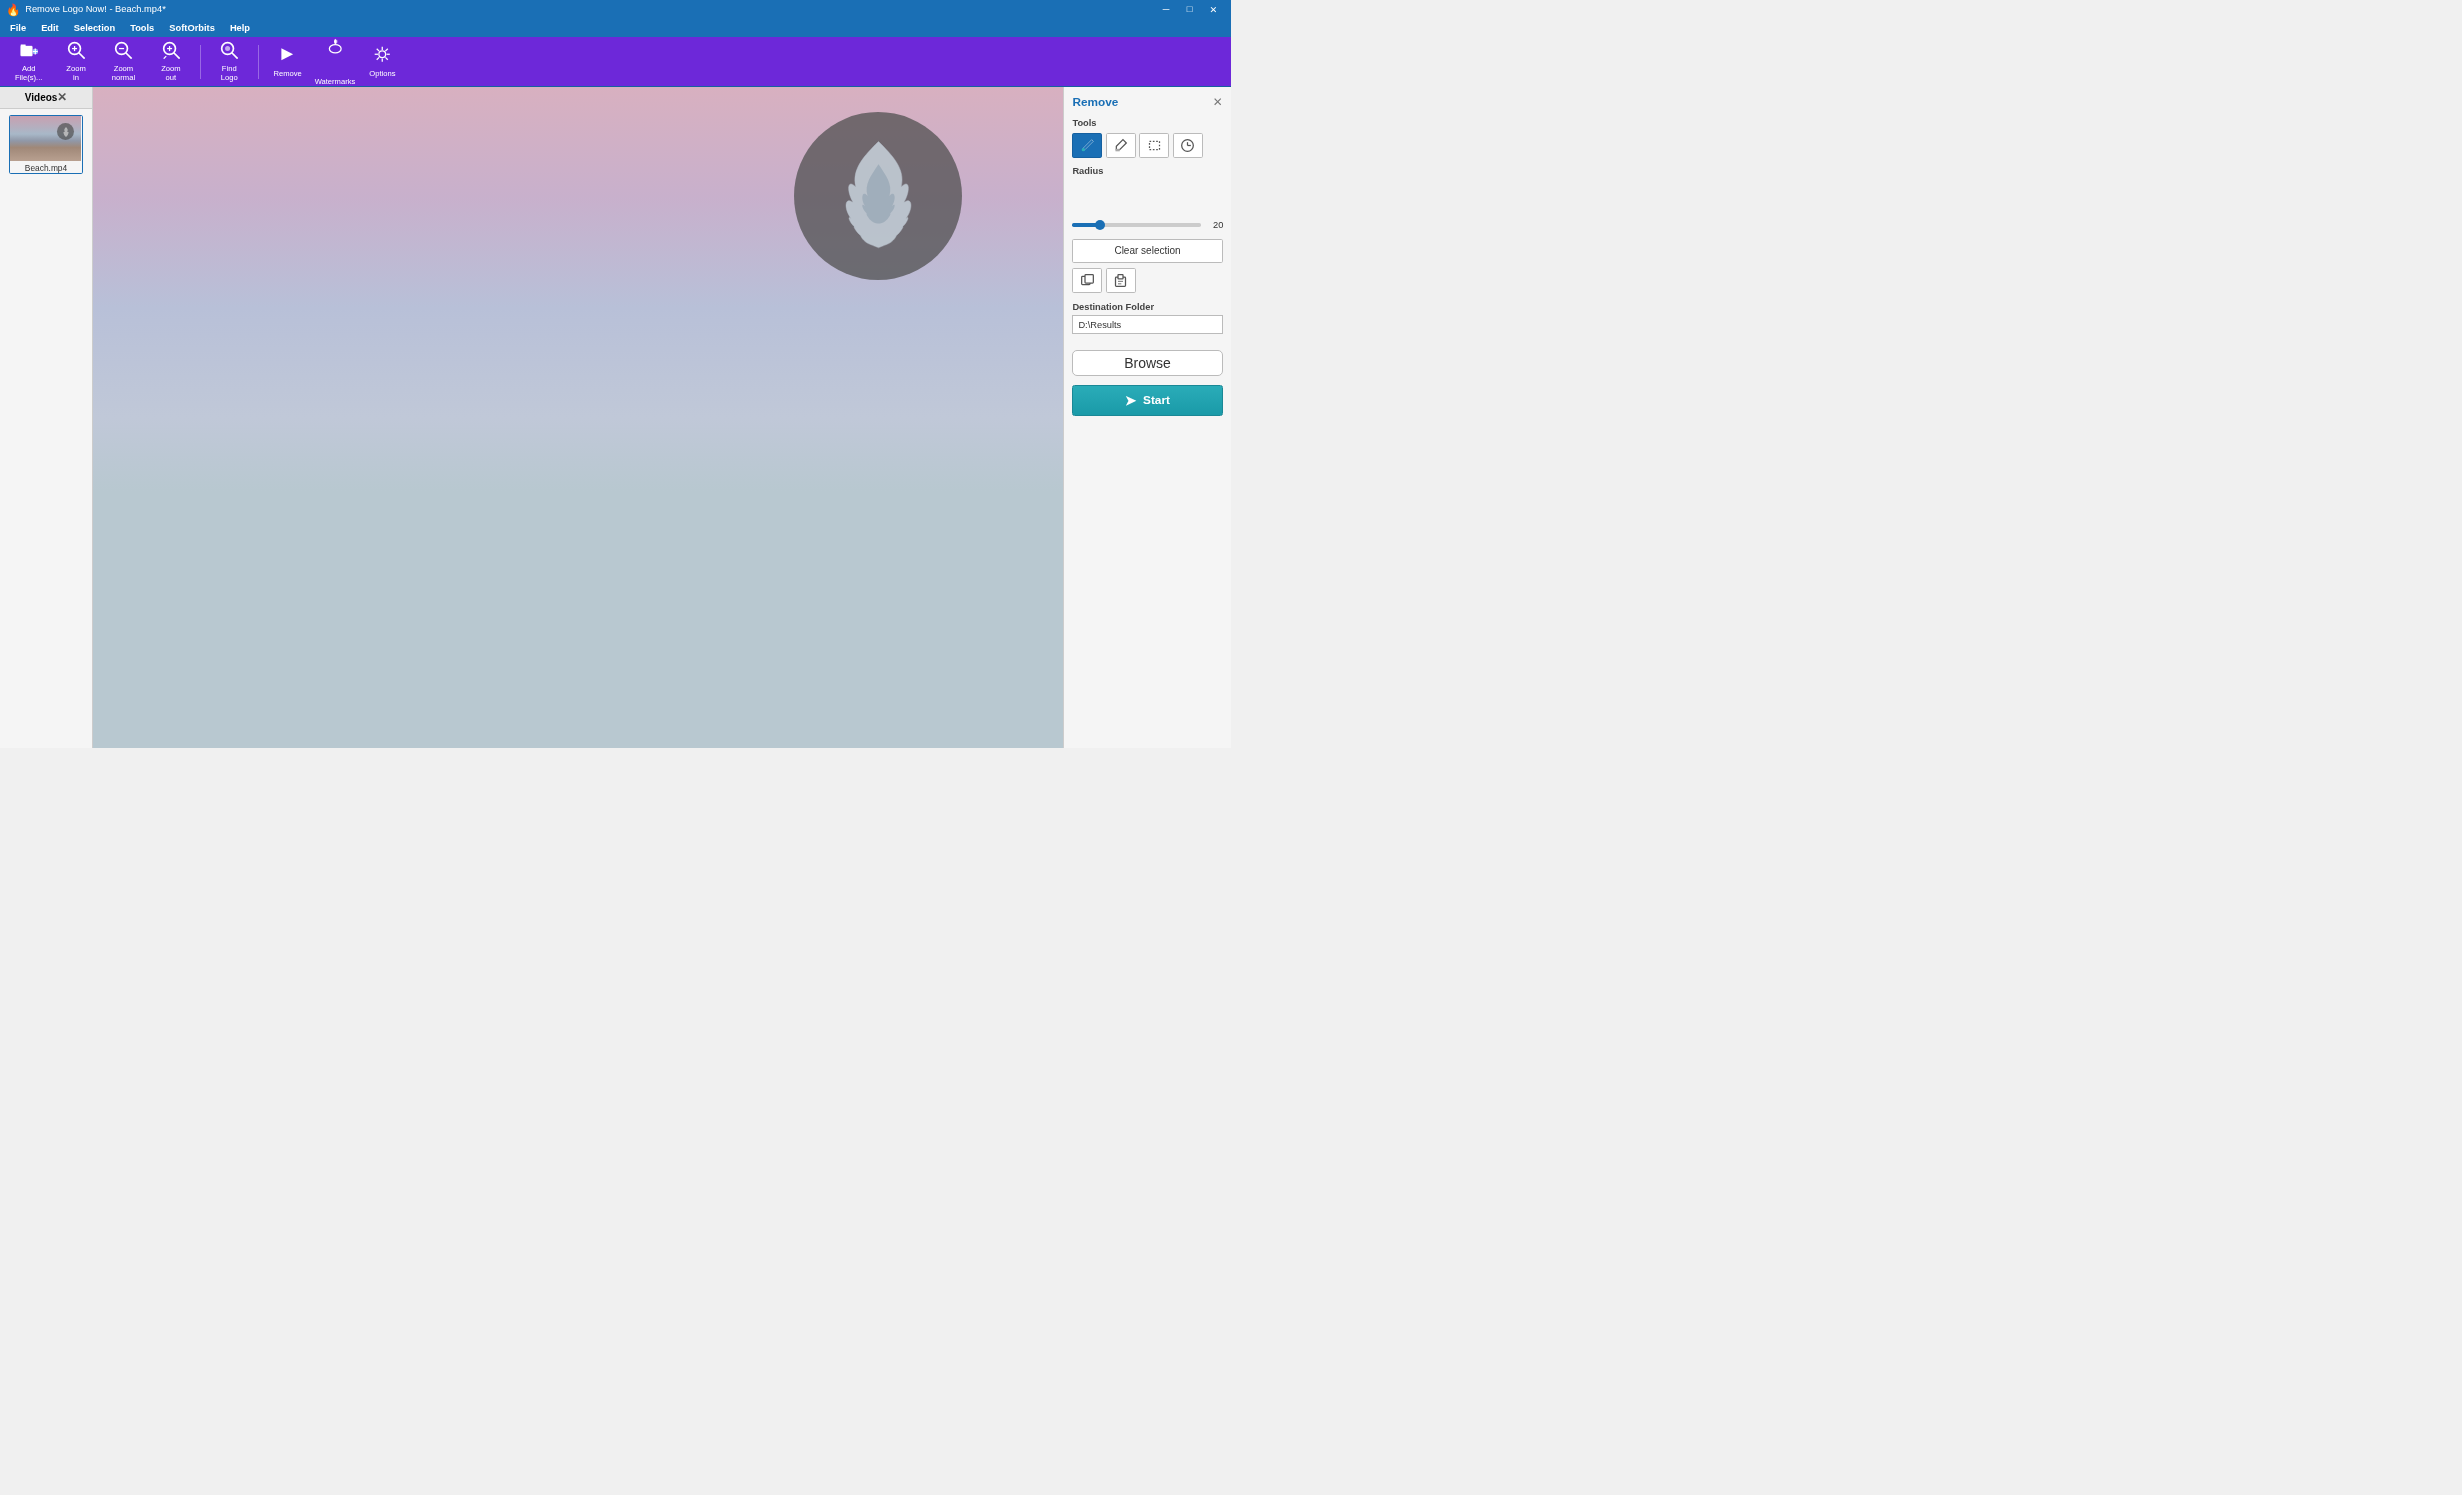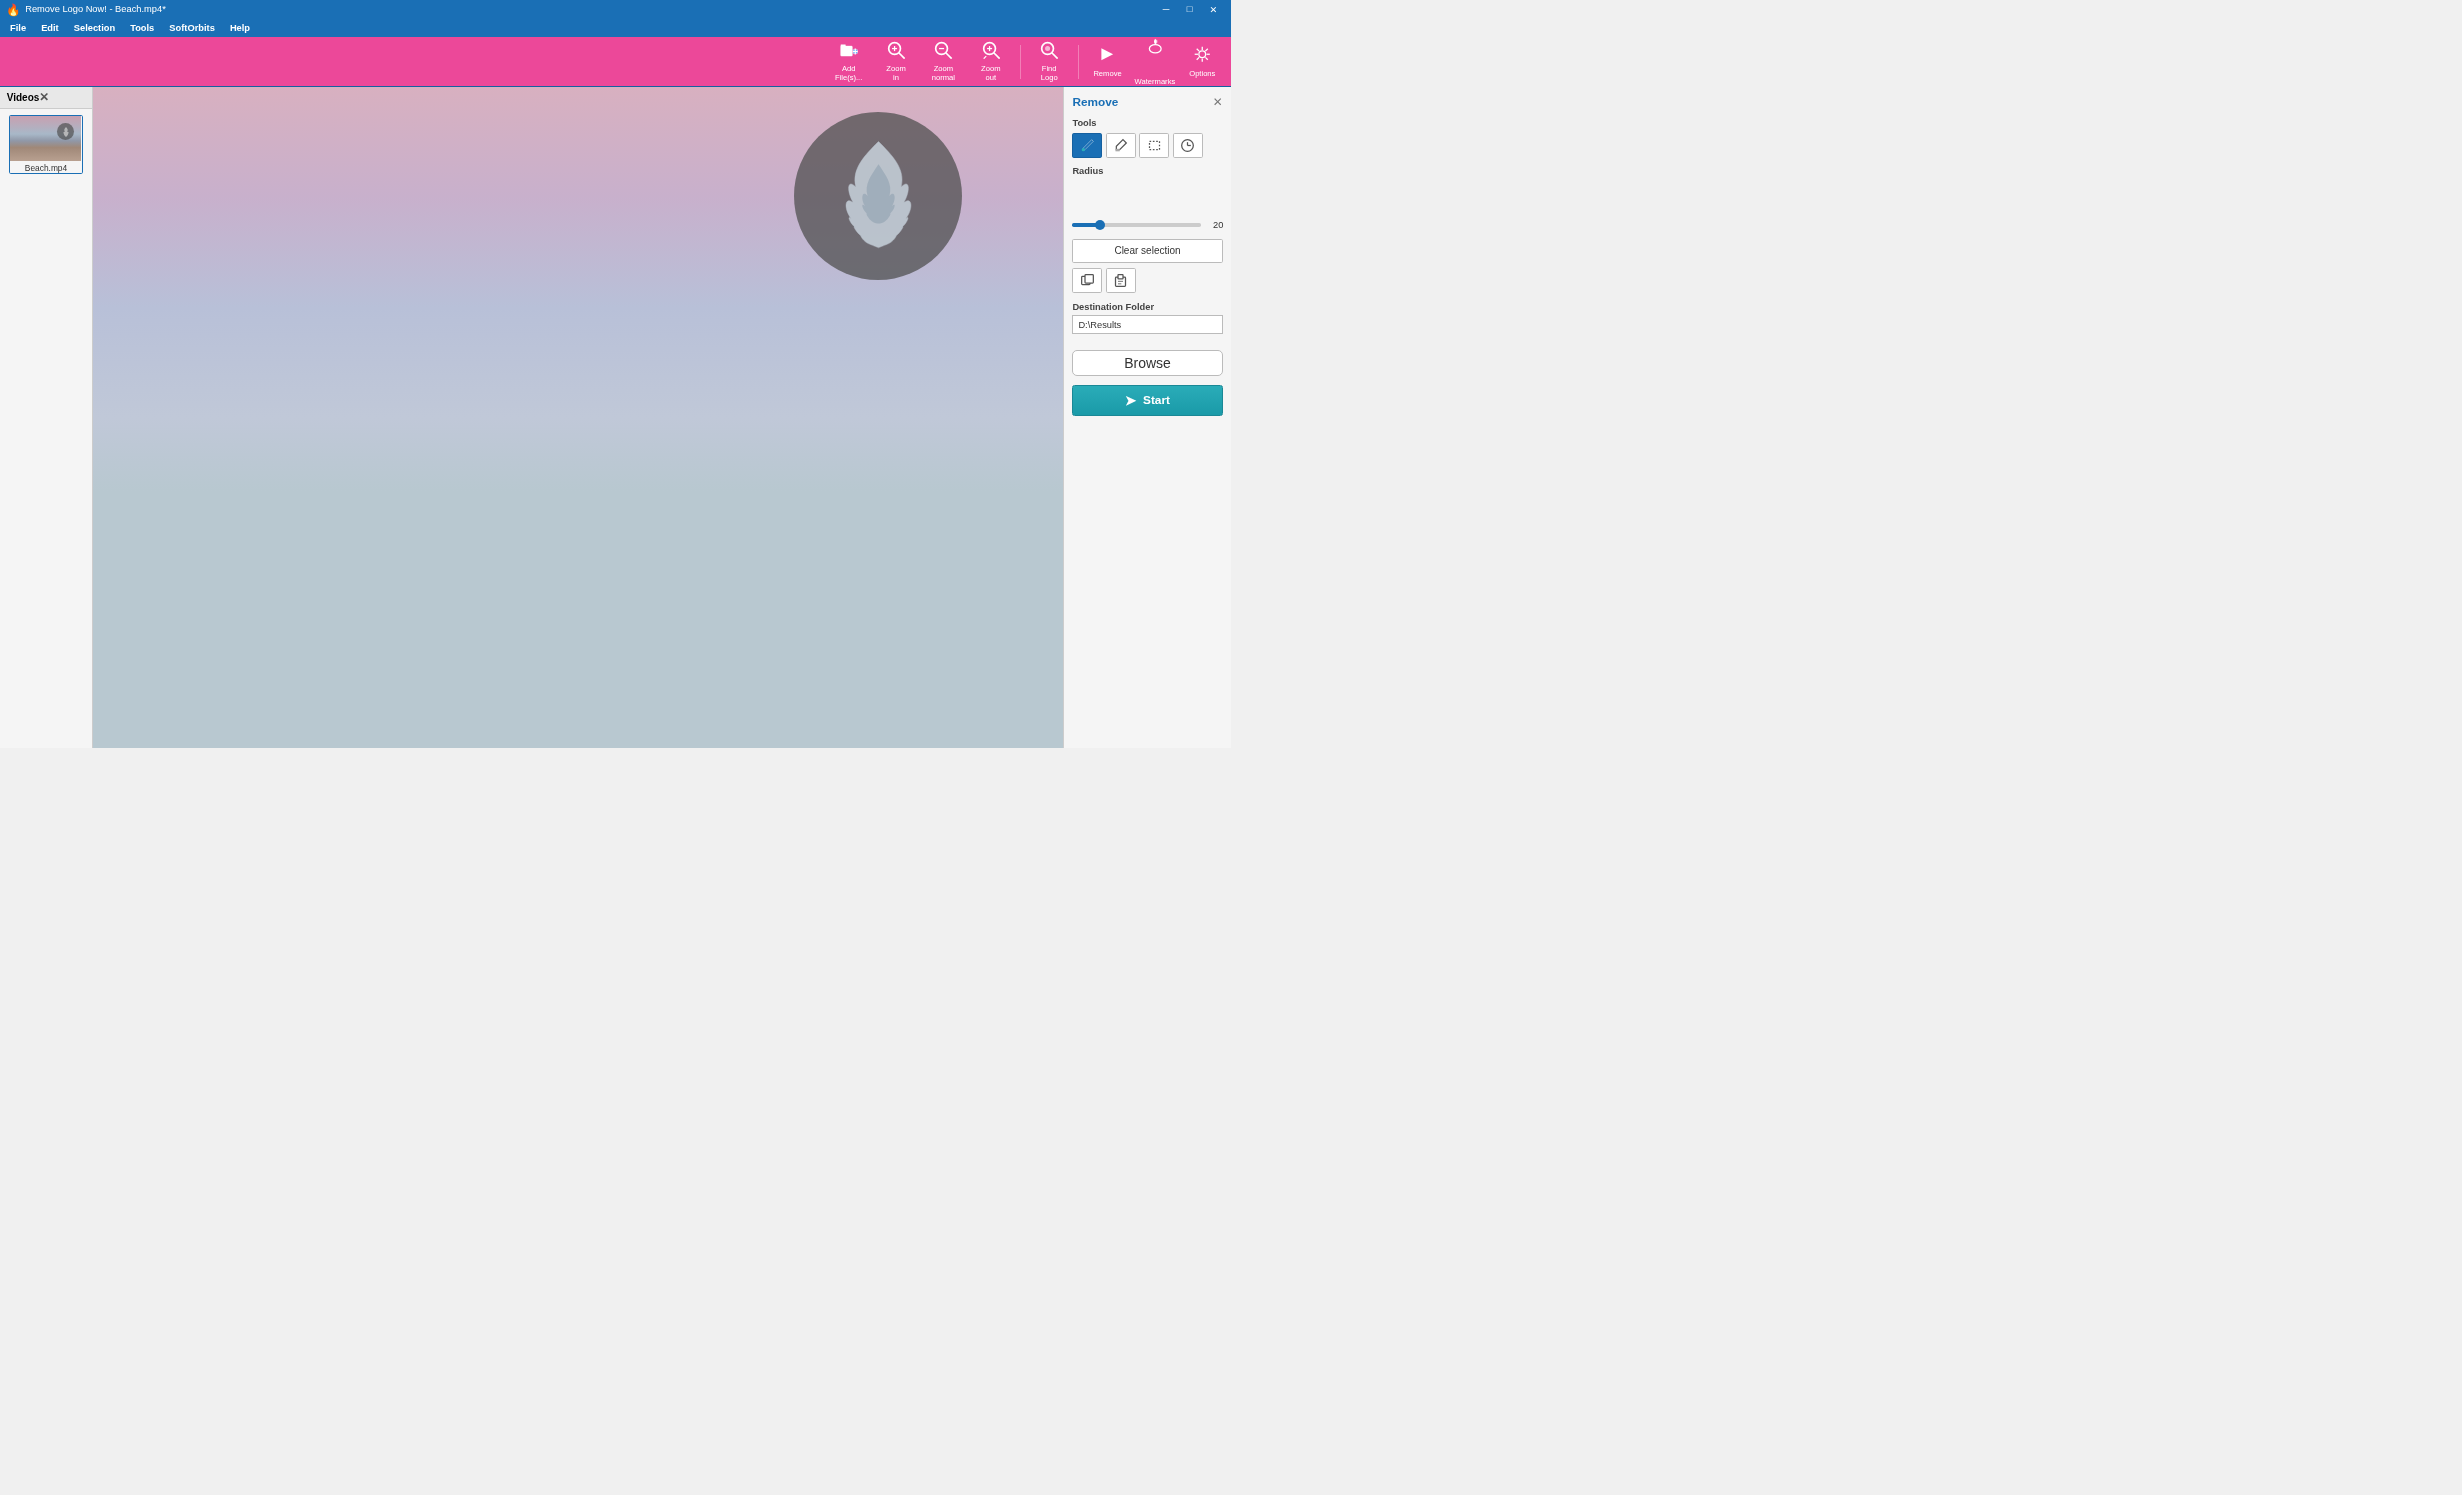--- a/index.html
+++ b/index.html
@@ -66,28 +66,27 @@
     .menu-item {
       color: white;
       font-size: 9.3px;
       padding: 1.7px 6.7px;
       cursor: pointer;
       border-radius: 1.7px;
     }
 
     
     #toolbar {
-      background: #ec4899;
+      background: #6d28d9;
       height: 50px;
       display: flex;
       align-items: center;
       padding: 3.4px 6.7px;
       gap: 3.4px;
       border-bottom: 0.8px solid #1560a0;
-      justify-content: flex-end;
     }
     .toolbar-btn {
       display: flex;
       flex-direction: column;
       align-items: center;
       justify-content: center;
       width: 44px;
       height: 44px;
       color: white;
       cursor: pointer;
@@ -118,21 +117,21 @@
     #sidebar {
       width: 93px;
       background: #f5f5f5;
       border-right: 0.8px solid #ccc;
       display: flex;
       flex-direction: column;
     }
     #sidebar-header {
       display: flex;
       align-items: center;
-      justify-content: flex-start;
+      justify-content: center;
       padding: 3.4px 6.7px;
       background: #e8e8e8;
       border-bottom: 0.8px solid #ccc;
       font-size: 10px;
       font-weight: 600;
     }
     #sidebar-close {
       cursor: pointer;
       font-size: 11.8px;
       color: #555;

